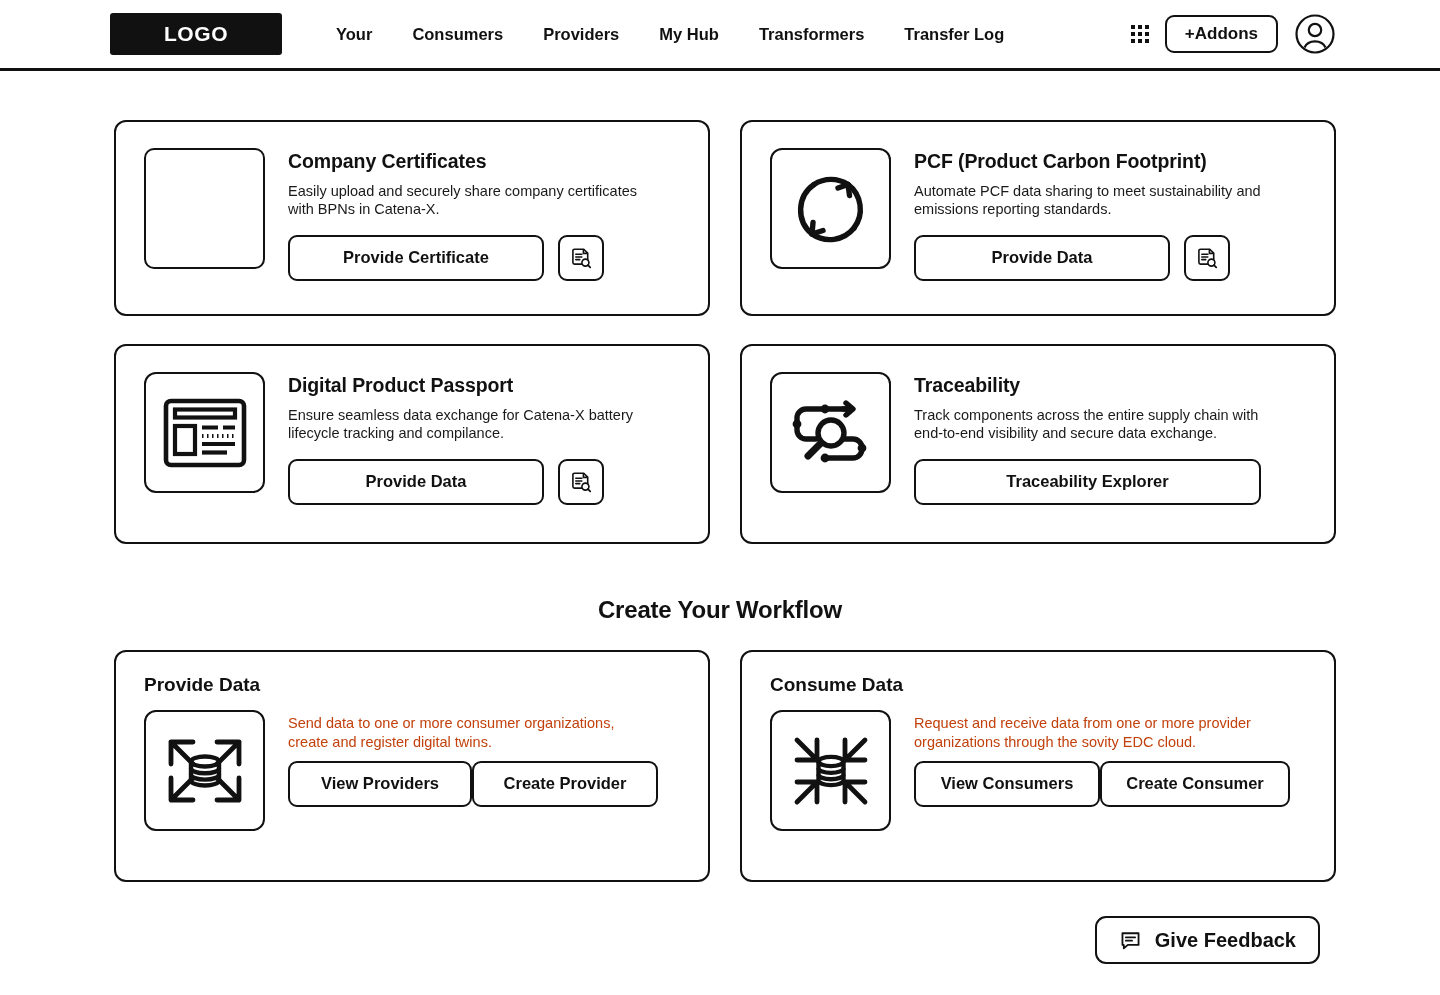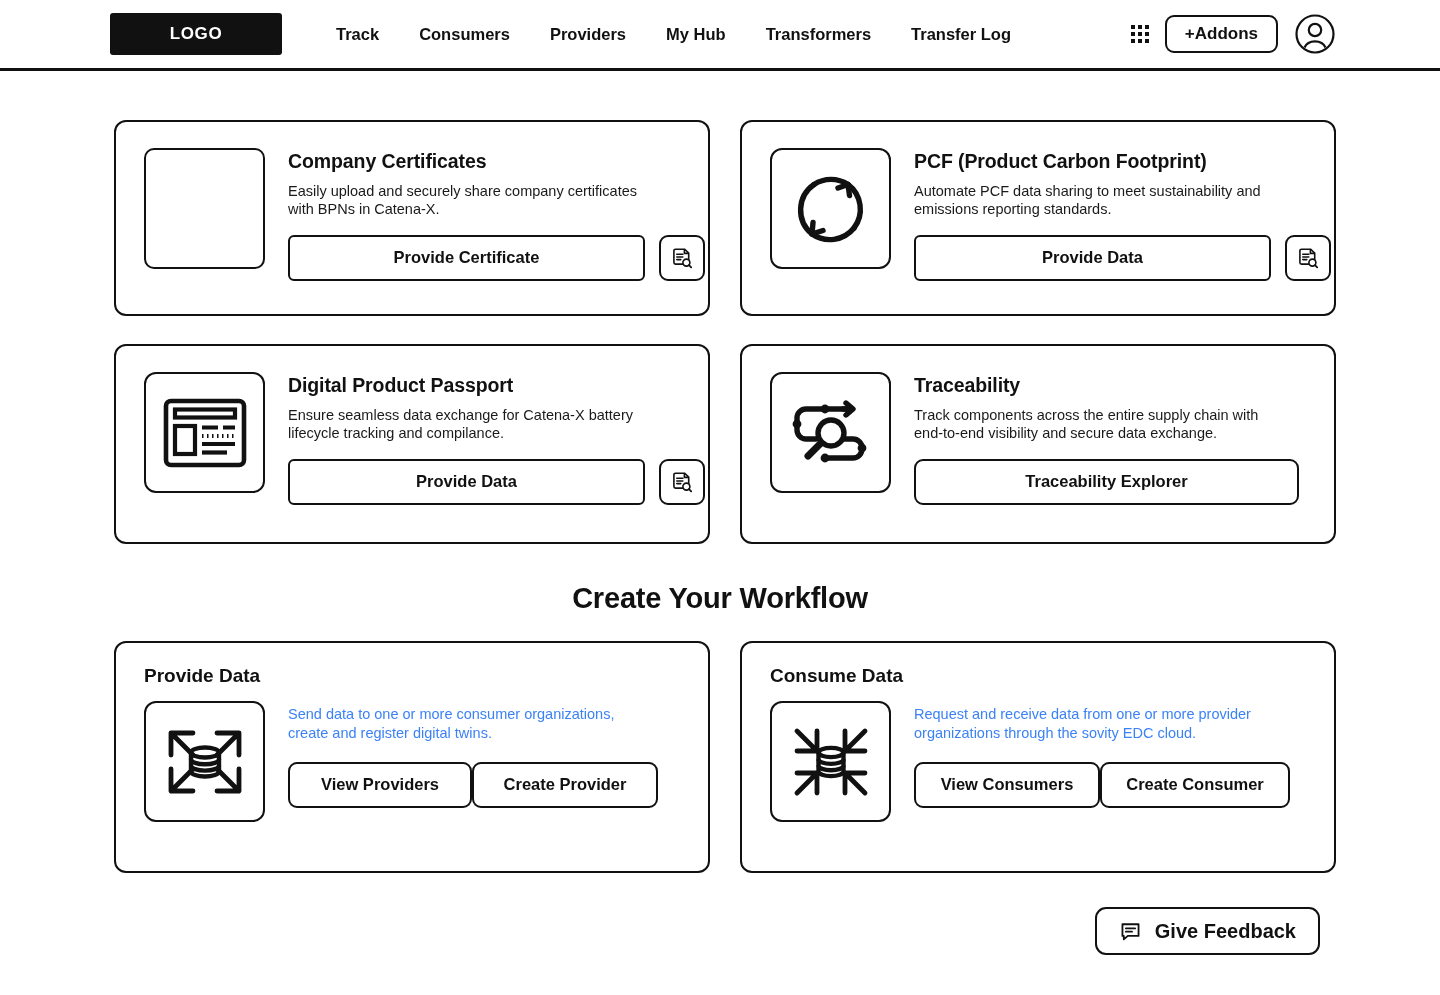--- a/index.html
+++ b/index.html
@@ -27,21 +27,21 @@
     width: 172px;
     height: 42px;
     background: #111111;
     border-radius: 3px;
     display: flex;
     align-items: center;
     justify-content: center;
   }
   .logo-text {
     color: #ffffff;
-    font-size: 17px;
+    font-size: 21px;
     font-weight: bold;
     letter-spacing: 0.6px;
   }
   .nav {
     display: flex;
     align-items: center;
     margin-left: 54px;
     gap: 40px;
   }
   .nav-item {
@@ -143,62 +143,62 @@
     font-weight: bold;
     color: #111111;
     font-family: "Liberation Sans", sans-serif;
     display: flex;
     align-items: center;
     justify-content: center;
     cursor: pointer;
     padding: 0 16px;
     white-space: nowrap;
   }
-  .btn-primary-wide { width: 357px; border-radius: 6px; }
-  .btn-full { width: 385px; }
+  .btn-primary-wide { width: 256px; }
+  .btn-full { width: 347px; }
 
   .icon-btn {
     width: 46px;
     min-width: 46px;
     height: 46px;
     border: 2px solid #111111;
     border-radius: 9px;
     background: #ffffff;
     display: flex;
     align-items: center;
     justify-content: center;
     cursor: pointer;
   }
 
   
   .section-heading {
     text-align: center;
-    font-size: 29px;
-    font-weight: bold;
-    color: #111111;
-    margin-top: 38px;
+    font-size: 24px;
+    font-weight: bold;
+    color: #111111;
+    margin-top: 52px;
     margin-bottom: 12px;
     letter-spacing: -0.2px;
   }
 
   
   .card-workflow { height: 232px; padding: 22px 28px 24px 28px; }
   .workflow-title {
     font-size: 19px;
     font-weight: bold;
     color: #111111;
     margin-bottom: 14px;
   }
   .workflow-inner { display: flex; align-items: flex-start; }
   .workflow-body { margin-left: 23px; flex: 1; }
   .workflow-desc {
     font-size: 14.5px;
     line-height: 1.33;
-    color: #3b82f6;
-    margin-bottom: 18px;
+    color: #c2410c;
+    margin-bottom: 8px;
     max-width: 362px;
     padding-top: 4px;
   }
   .btn-pair { display: flex; gap: 0; }
 
   
   .feedback-wrap {
     display: flex;
     justify-content: flex-end;
     margin-top: 34px;
@@ -223,21 +223,21 @@
 </head>
 <body>
 
 <div class="header">
 
   <div class="logo-box">
     <span class="logo-text">LOGO</span>
   </div>
 
   <nav class="nav">
-    <span class="nav-item">Track</span>
+    <span class="nav-item">Your</span>
     <span class="nav-item">Consumers</span>
     <span class="nav-item">Providers</span>
     <span class="nav-item">My Hub</span>
     <span class="nav-item">Transformers</span>
     <span class="nav-item">Transfer Log</span>
   </nav>
 
   <div class="header-right">
     <div class="apps-grid">
       <span></span>

